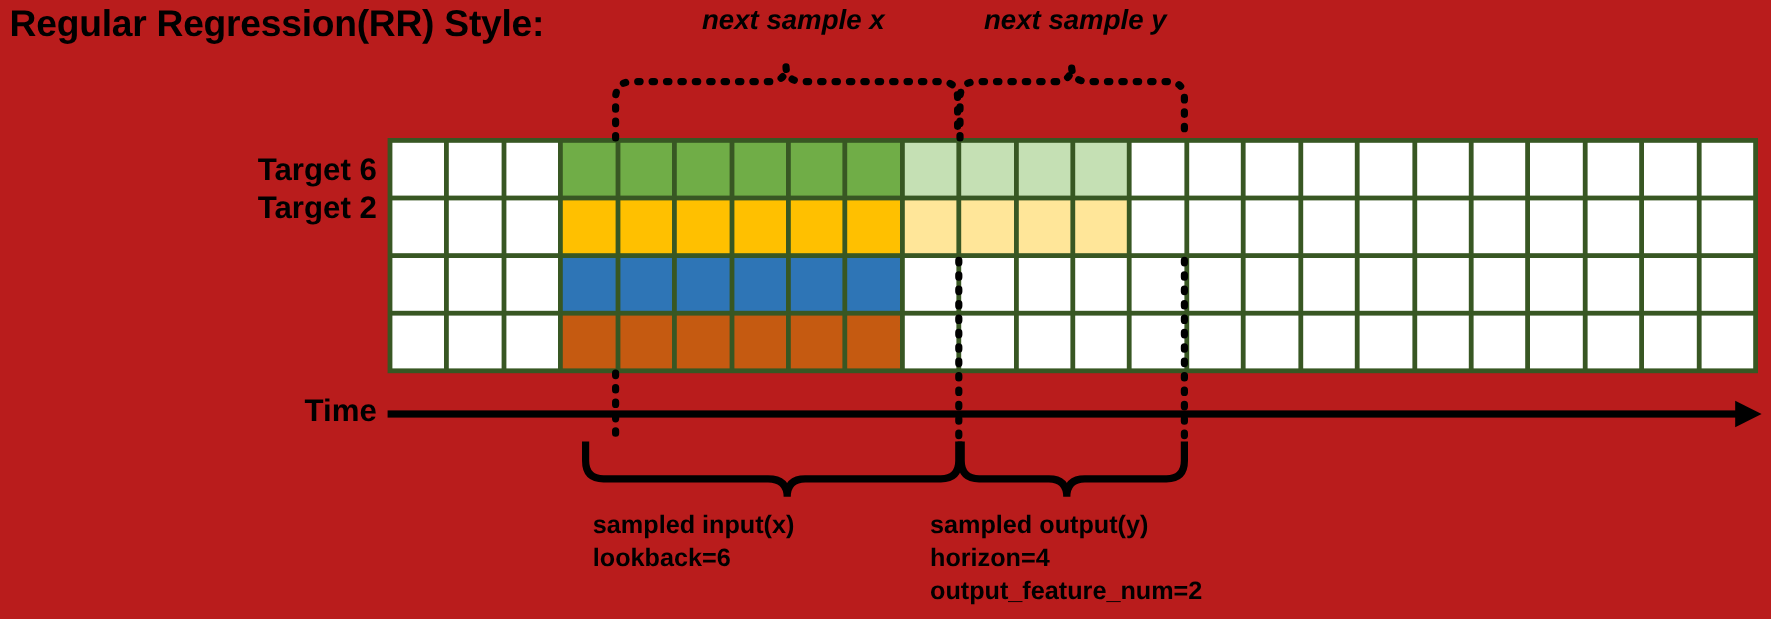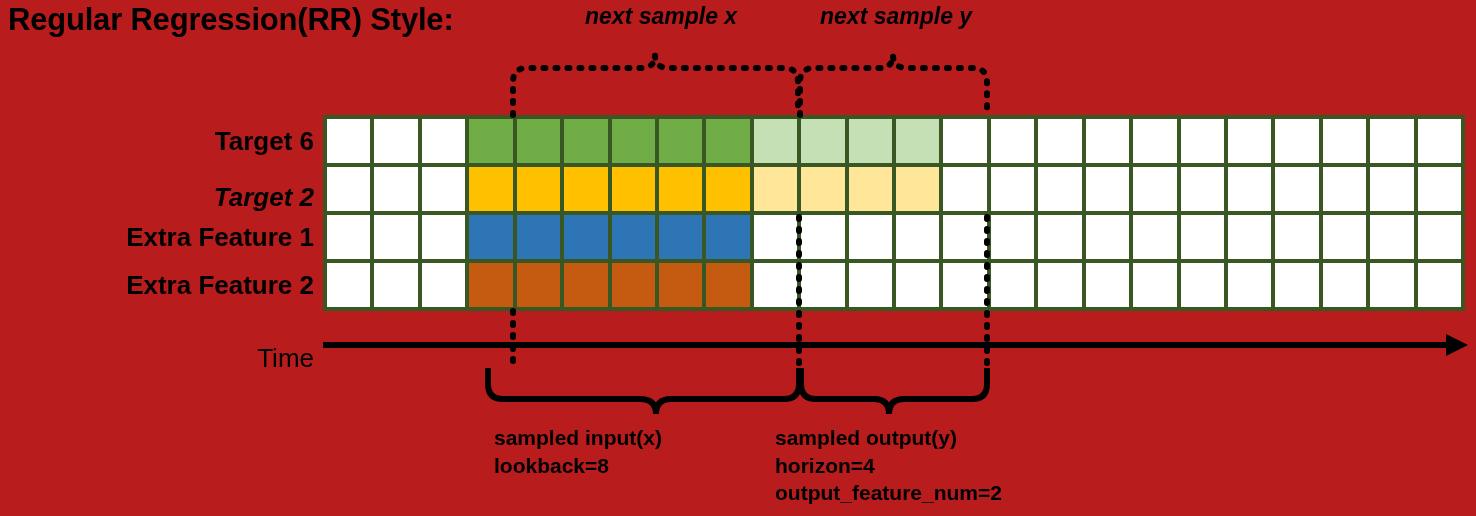--- a/index.html
+++ b/index.html
@@ -34,30 +34,30 @@
   .row-label {
     position: absolute;
     right: 1162px;   
     font-size: 26px;
     font-weight: 700;
     white-space: nowrap;
     text-align: right;
     line-height: 1;
   }
   .row-label.r0 { top: 128px; }
-  .row-label.r1 { top: 184px; font-style: italic; }
+  .row-label.r1 { top: 160px; }
   .row-label.r2 { top: 224px; }
   .row-label.r3 { top: 272px; }
 
   #time-label {
     position: absolute;
     right: 1162px;
-    top: 345px;
+    top: 329px;
     font-size: 26px;
-    font-weight: 400;
+    font-weight: 700;
     white-space: nowrap;
     line-height: 1;
   }
 
   
   #grid {
     position: absolute;
     left: 323px;
     top: 115px;
     width: 1142px;
@@ -125,22 +125,20 @@
 </style>
 </head>
 <body>
 
 <div id="canvas">
 
   <div id="title">Regular Regression(RR) Style:</div>
 
   <div class="row-label r0">Target 6</div>
   <div class="row-label r1">Target 2</div>
-  <div class="row-label r2">Extra Feature 1</div>
-  <div class="row-label r3">Extra Feature 2</div>
   <div id="time-label">Time</div>
 
   <div id="grid">
       <div class="cell" style="background: rgb(255, 255, 255);"></div>
       <div class="cell" style="background: rgb(255, 255, 255);"></div>
       <div class="cell" style="background: rgb(255, 255, 255);"></div>
       <div class="cell" style="background: rgb(112, 173, 71);"></div>
       <div class="cell" style="background: rgb(112, 173, 71);"></div>
       <div class="cell" style="background: rgb(112, 173, 71);"></div>
       <div class="cell" style="background: rgb(112, 173, 71);"></div>
@@ -255,21 +253,21 @@
 
     <path fill="none" stroke="#000" stroke-width="6" stroke-linecap="butt" d="M 801,368 L 801,384 Q 801,399 816,399 L 874,399 Q 889,399 889,414
              Q 889,399 904,399 L 972,399 Q 987,399 987,384 L 987,368"></path>
   </svg>
 
   <div class="top-caption" id="cap-x">next sample x</div>
   <div class="top-caption" id="cap-y">next sample y</div>
 
   <div class="bottom-caption" id="cap-in">
     <div>sampled input(x)</div>
-    <div>lookback=8</div>
+    <div>lookback=6</div>
   </div>
   <div class="bottom-caption" id="cap-out">
     <div>sampled output(y)</div>
     <div>horizon=4</div>
     <div>output_feature_num=2</div>
   </div>
 
 </div>
 
 </body></html>

